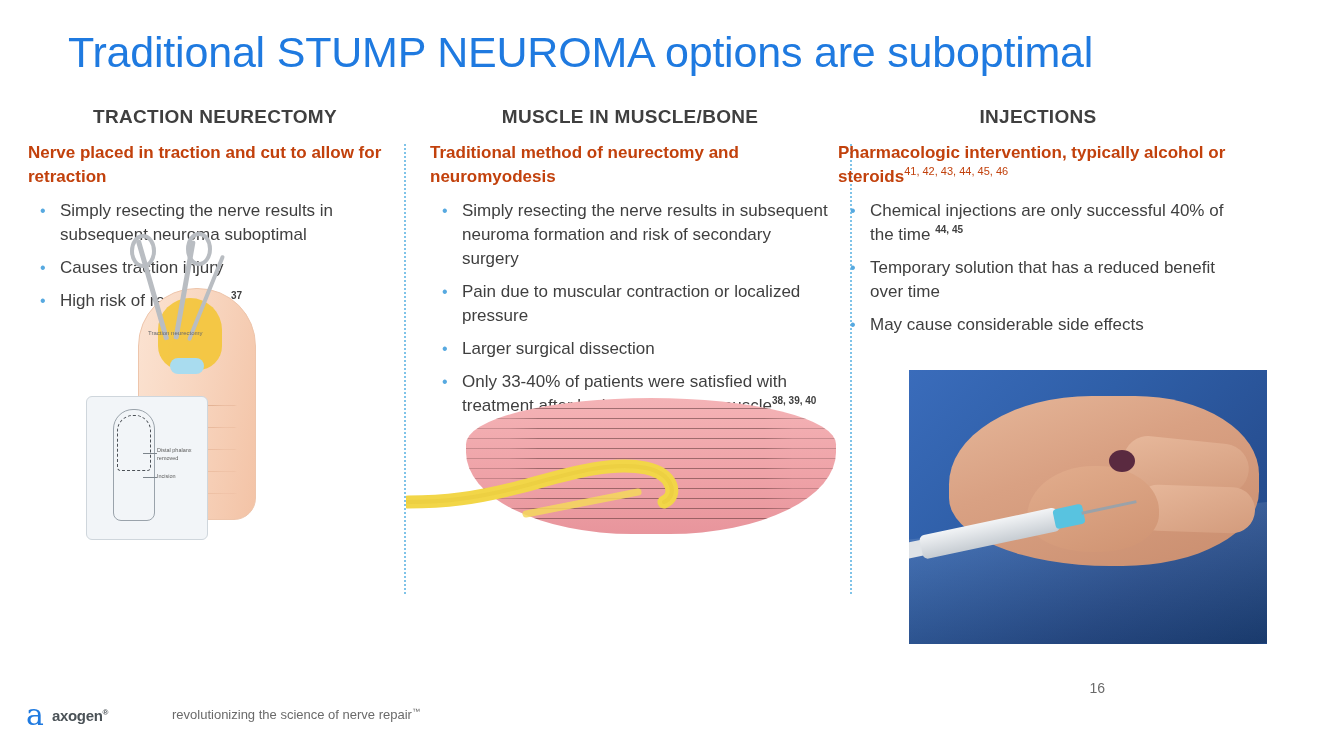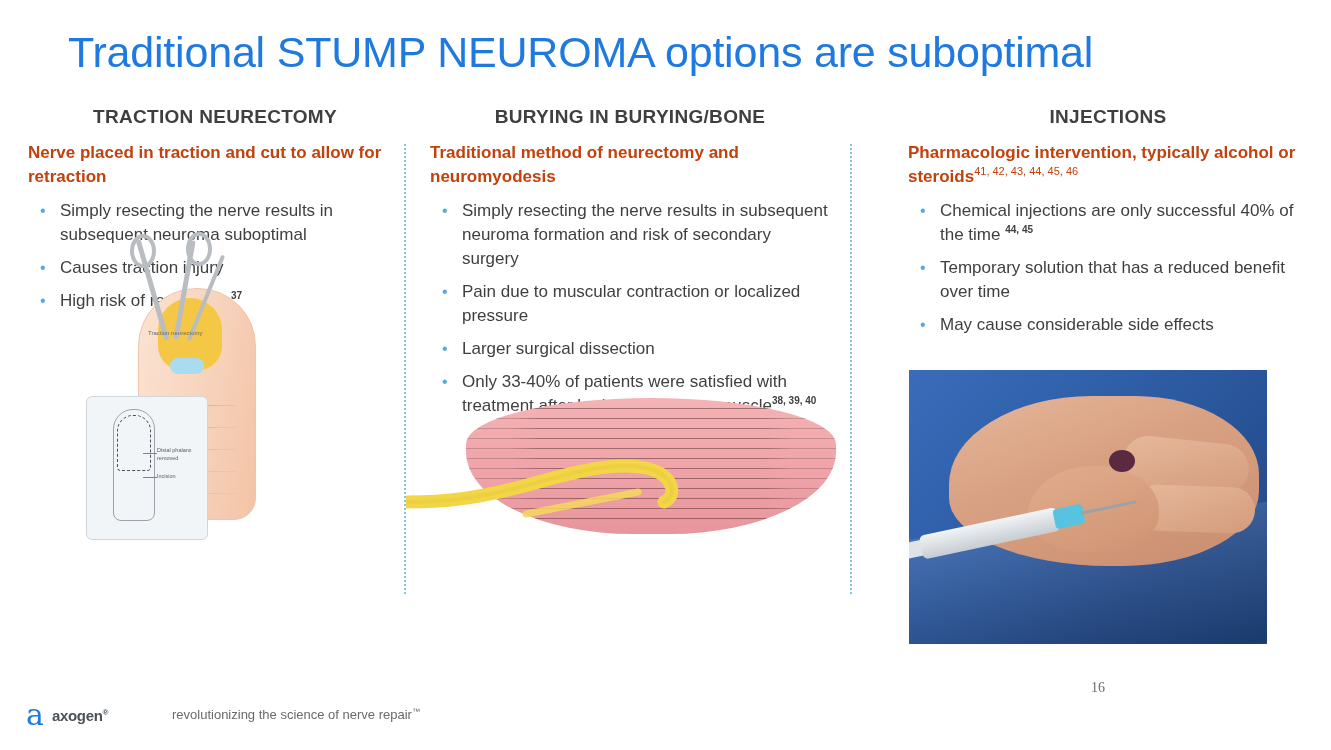--- a/index.html
+++ b/index.html
@@ -40,21 +40,21 @@
     width: 1331px;
     height: 560px;
   }
 
   .col {
     position: absolute;
     top: 0;
   }
   .col-1 { left: 28px;  width: 374px; }
   .col-2 { left: 430px; width: 400px; }
-  .col-3 { left: 908px; width: 400px; }
+  .col-3 { left: 838px; width: 400px; }
 
   .divider {
     position: absolute;
     top: 38px;
     width: 0;
     border-left: 2px dotted #7fc3e8;
     height: 450px;
   }
   .divider-1 { left: 404px; }
   .divider-2 { left: 850px; }
@@ -359,21 +359,20 @@
     background: #9aa2a9;
   }
 
   
   .page-number {
     position: absolute;
     right: 66px;
     top: 680px;
     font-size: 14px;
     color: #6a6a6a;
-    font-family: Liberation Serif, serif;
   }
   .footer-logo {
     position: absolute;
     left: 26px;
     top: 700px;
     display: flex;
     align-items: center;
     gap: 8px;
   }
   .logo-mark {
@@ -425,21 +424,21 @@
           <span>Causes traction injury</span><span class="sup"></span>
         </li>
         <li>
           <span class="dot">•</span>
           <span>High risk of recurrence</span><span class="sup">37</span>
         </li>
       </ul>
     </div>
 
     <div class="col col-2">
-      <div class="col-head">BURYING IN BURYING/BONE</div>
+      <div class="col-head">MUSCLE IN MUSCLE/BONE</div>
       <div class="col-sub">
         <span>Traditional method of neurectomy and neuromyodesis</span><span class="sup-reg"></span>
       </div>
       <ul class="bullets">
         <li>
           <span class="dot">•</span>
           <span>Simply resecting the nerve results in subsequent neuroma formation and risk of secondary surgery</span><span class="sup"></span>
         </li>
         <li>
           <span class="dot">•</span>

